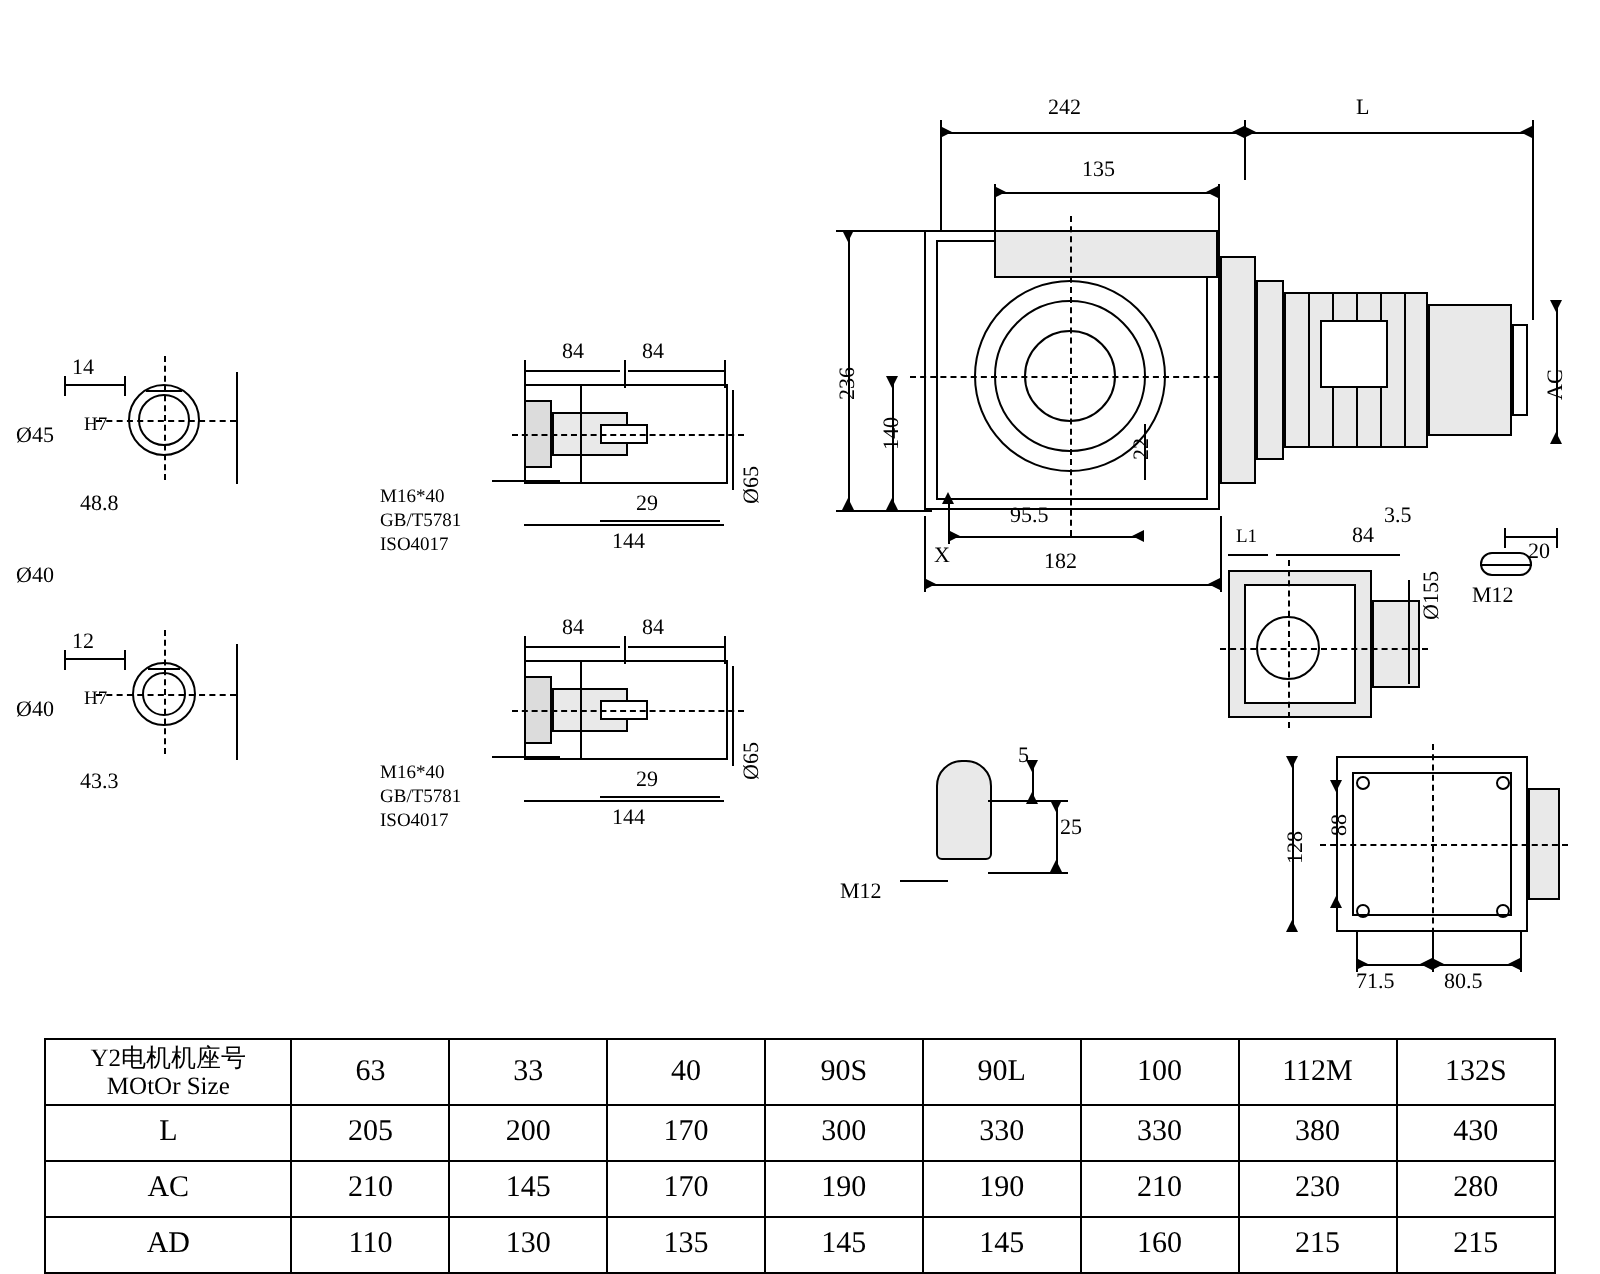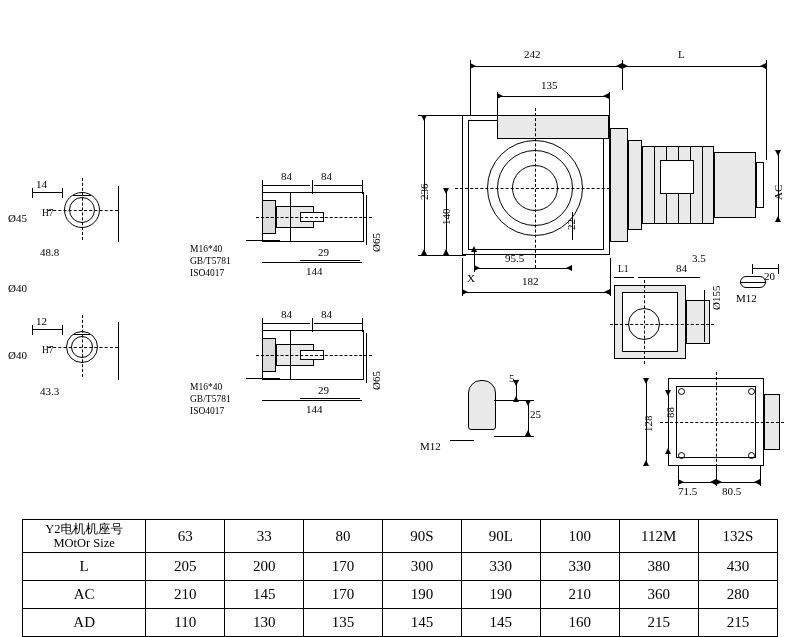--- a/index.html
+++ b/index.html
@@ -306,21 +306,21 @@
 
   <table class="spec">
     <tbody>
         <tr>
       <td class="rowhead first">
         <div>Y2电机机座号</div>
         <div>MOtOr Size</div>
       </td>
       <td class="c">63</td>
       <td class="c">33</td>
-      <td class="c">80</td>
+      <td class="c">40</td>
       <td class="c">90S</td>
       <td class="c">90L</td>
       <td class="c">100</td>
       <td class="c">112M</td>
       <td class="c">132S</td>
     </tr>
     <tr>
       <td class="rowhead">L</td>
       <td class="c">205</td>
       <td class="c">200</td>
@@ -332,21 +332,21 @@
       <td class="c">430</td>
     </tr>
     <tr>
       <td class="rowhead">AC</td>
       <td class="c">210</td>
       <td class="c">145</td>
       <td class="c">170</td>
       <td class="c">190</td>
       <td class="c">190</td>
       <td class="c">210</td>
-      <td class="c">360</td>
+      <td class="c">230</td>
       <td class="c">280</td>
     </tr>
     <tr>
       <td class="rowhead">AD</td>
       <td class="c">110</td>
       <td class="c">130</td>
       <td class="c">135</td>
       <td class="c">145</td>
       <td class="c">145</td>
       <td class="c">160</td>

